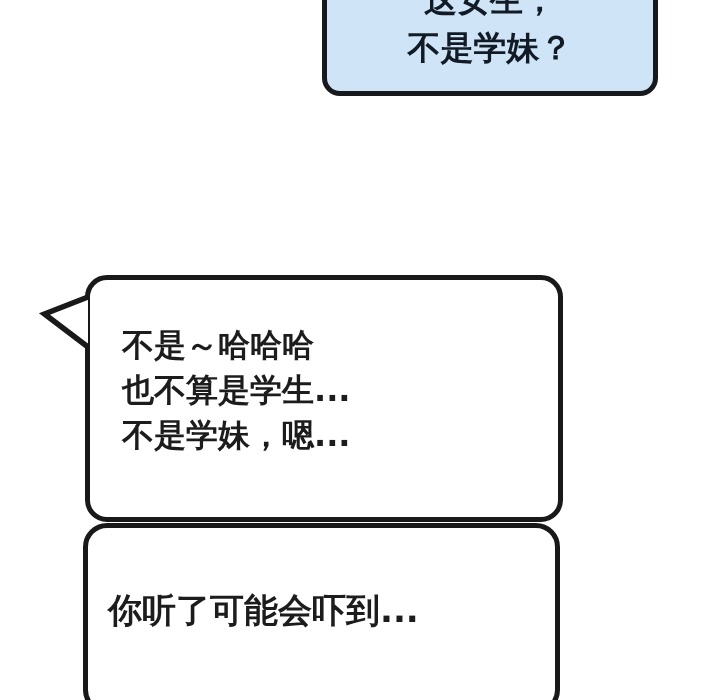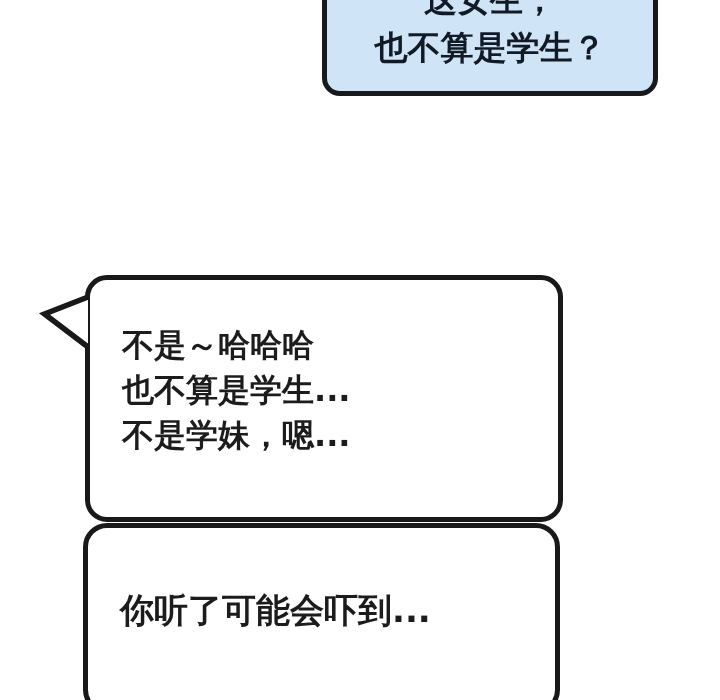--- a/index.html
+++ b/index.html
@@ -63,34 +63,34 @@
   }
   
   .bubble-bottom {
     left: 83px;
     top: 523px;
     width: 477px;
     height: 191px;
     border-radius: 24px;
   }
   .bubble-bottom .bubble-text {
-    padding: 59px 10px 0 32px;
+    padding: 59px 10px 0 20px;
     font-size: 34px;
     line-height: 47px;
   }
 </style>
 </head>
 <body>
 
 <div class="page">
 
   <div class="bubble bubble-top" style="background-color: rgb(207, 229, 247); border-color: rgb(23, 25, 28);">
     <div class="bubble-text" style="color: rgb(18, 26, 38);">
       <div>这女生，</div>
-      <div>也不算是学生？</div>
+      <div>不是学妹？</div>
     </div>
   </div>
 
   <div class="bubble bubble-middle" style="background-color: rgb(255, 255, 255); border-color: rgb(25, 25, 25);">
     <div class="bubble-text" style="color: rgb(28, 28, 28);">
       <div>不是～哈哈哈</div>
       <div>也不算是学生...</div>
       <div>不是学妹，嗯...</div>
     </div>
     <svg class="tail" viewBox="0 0 50 58" aria-hidden="true">

